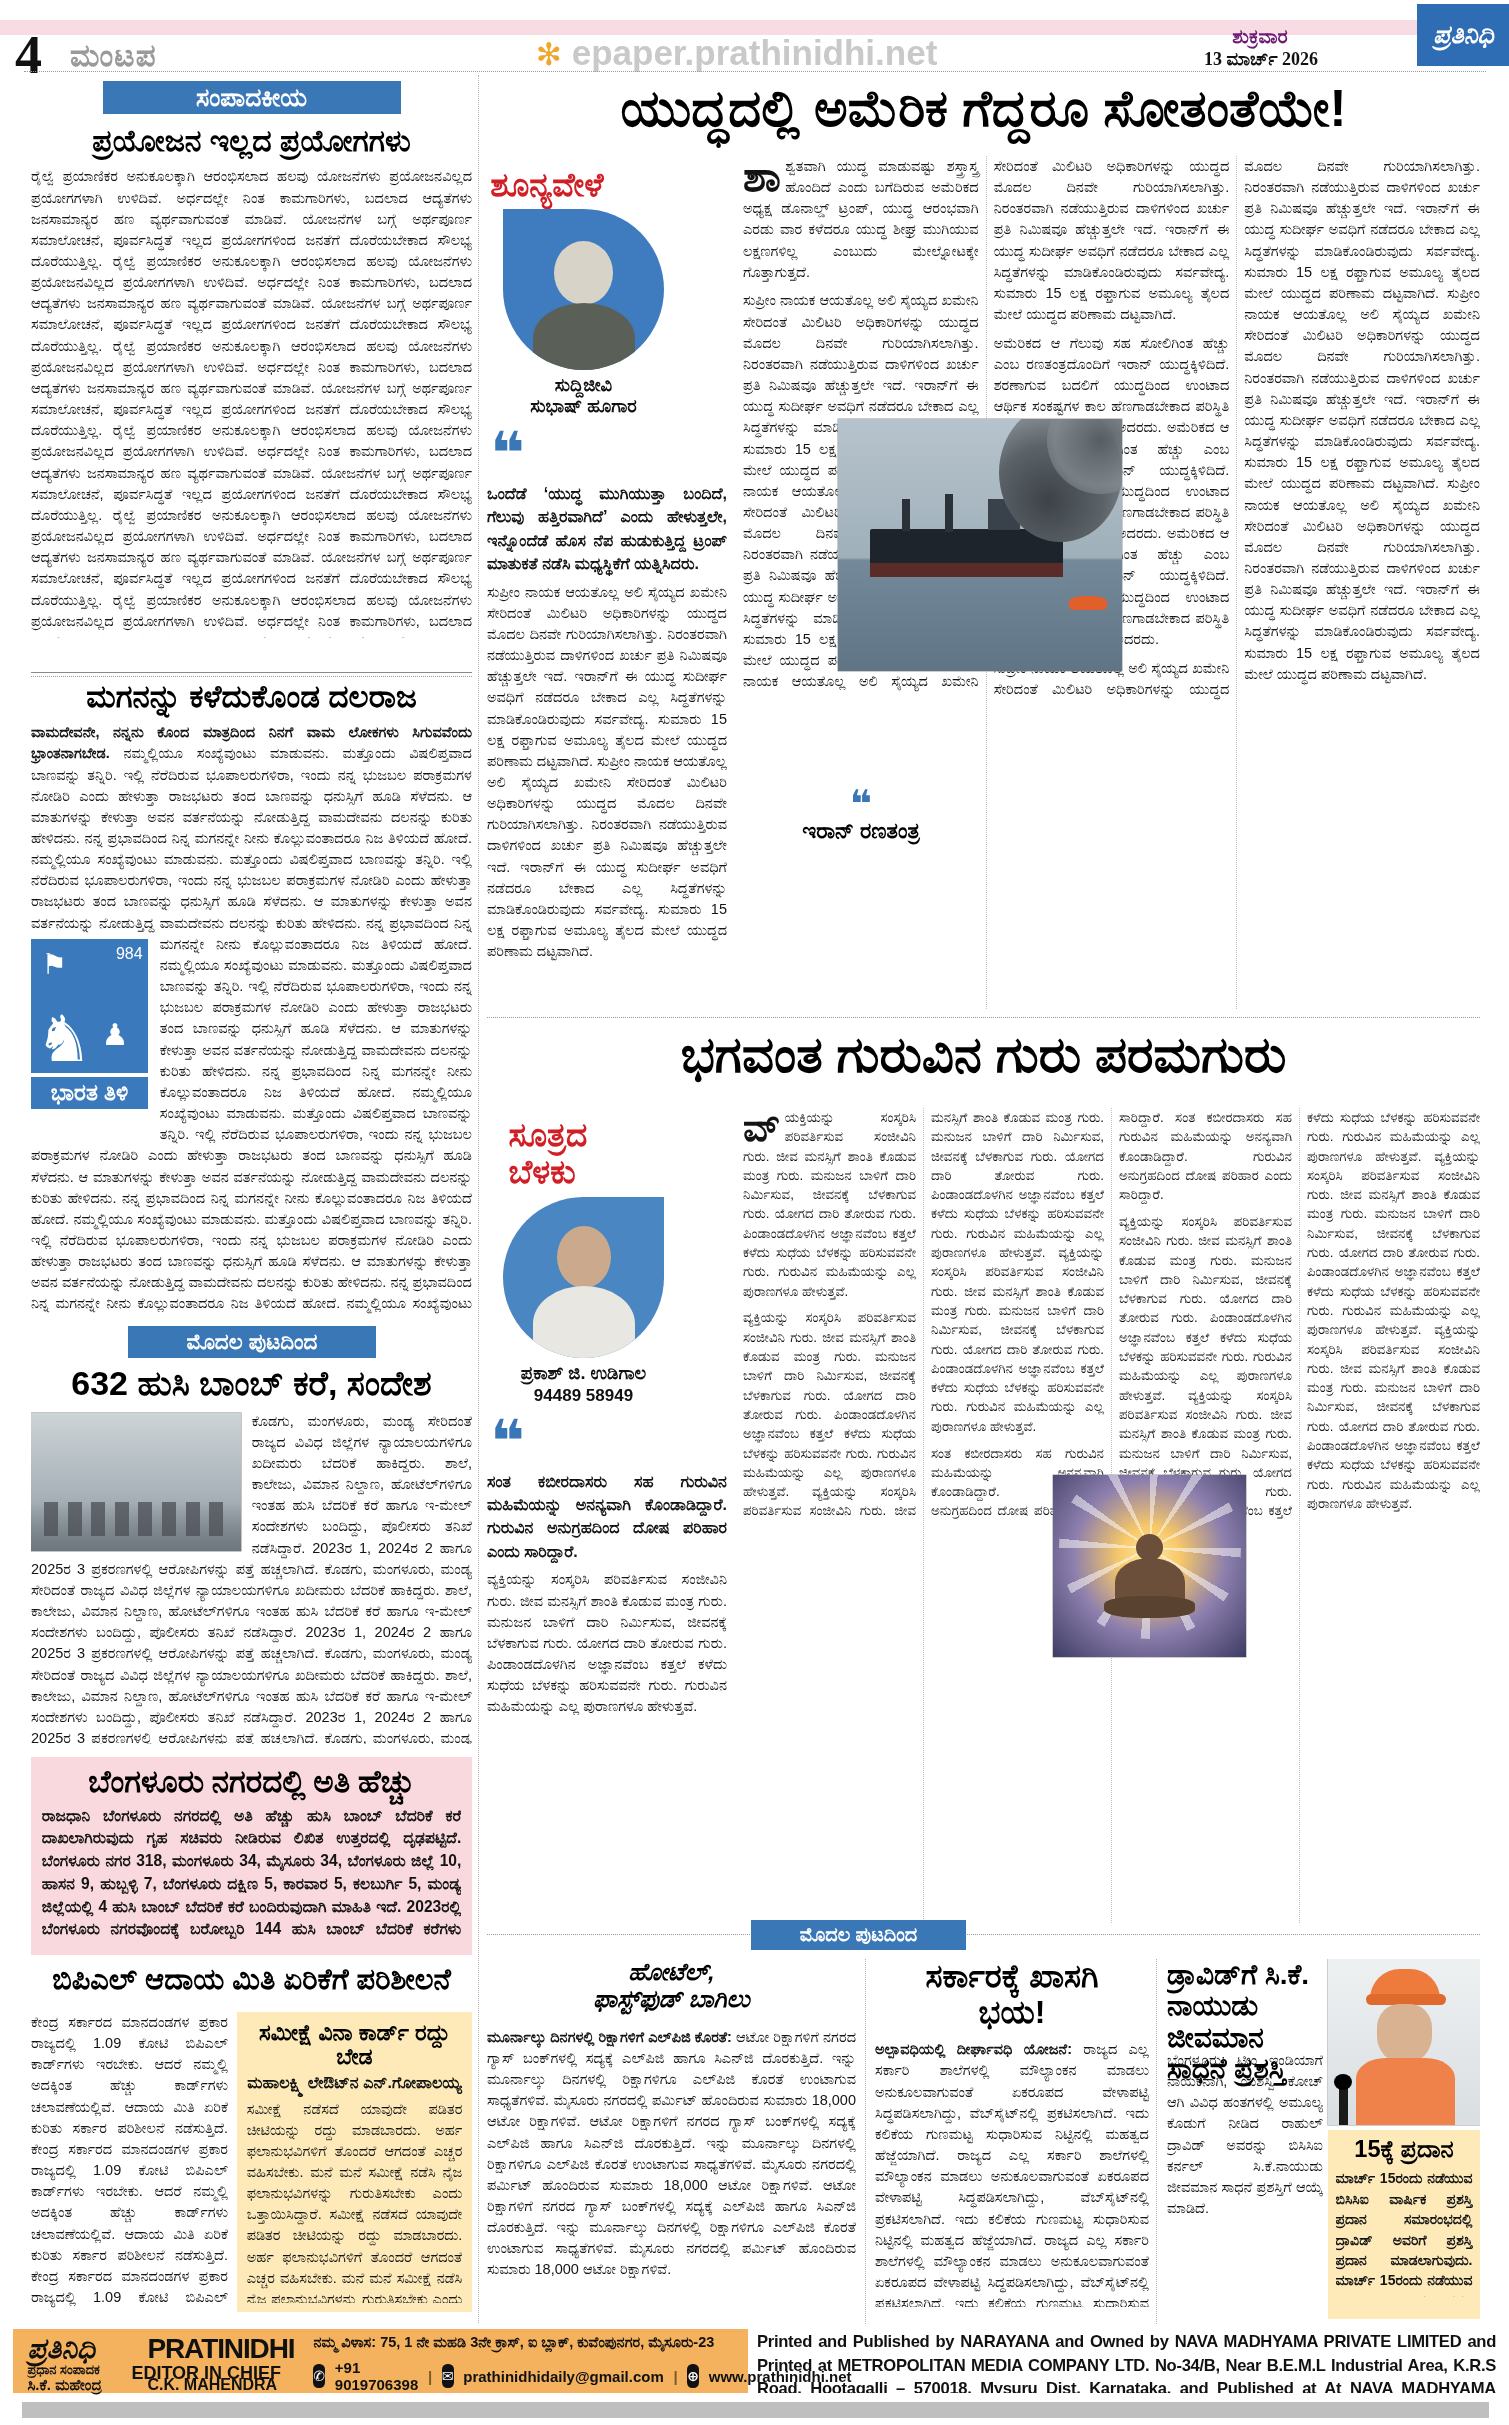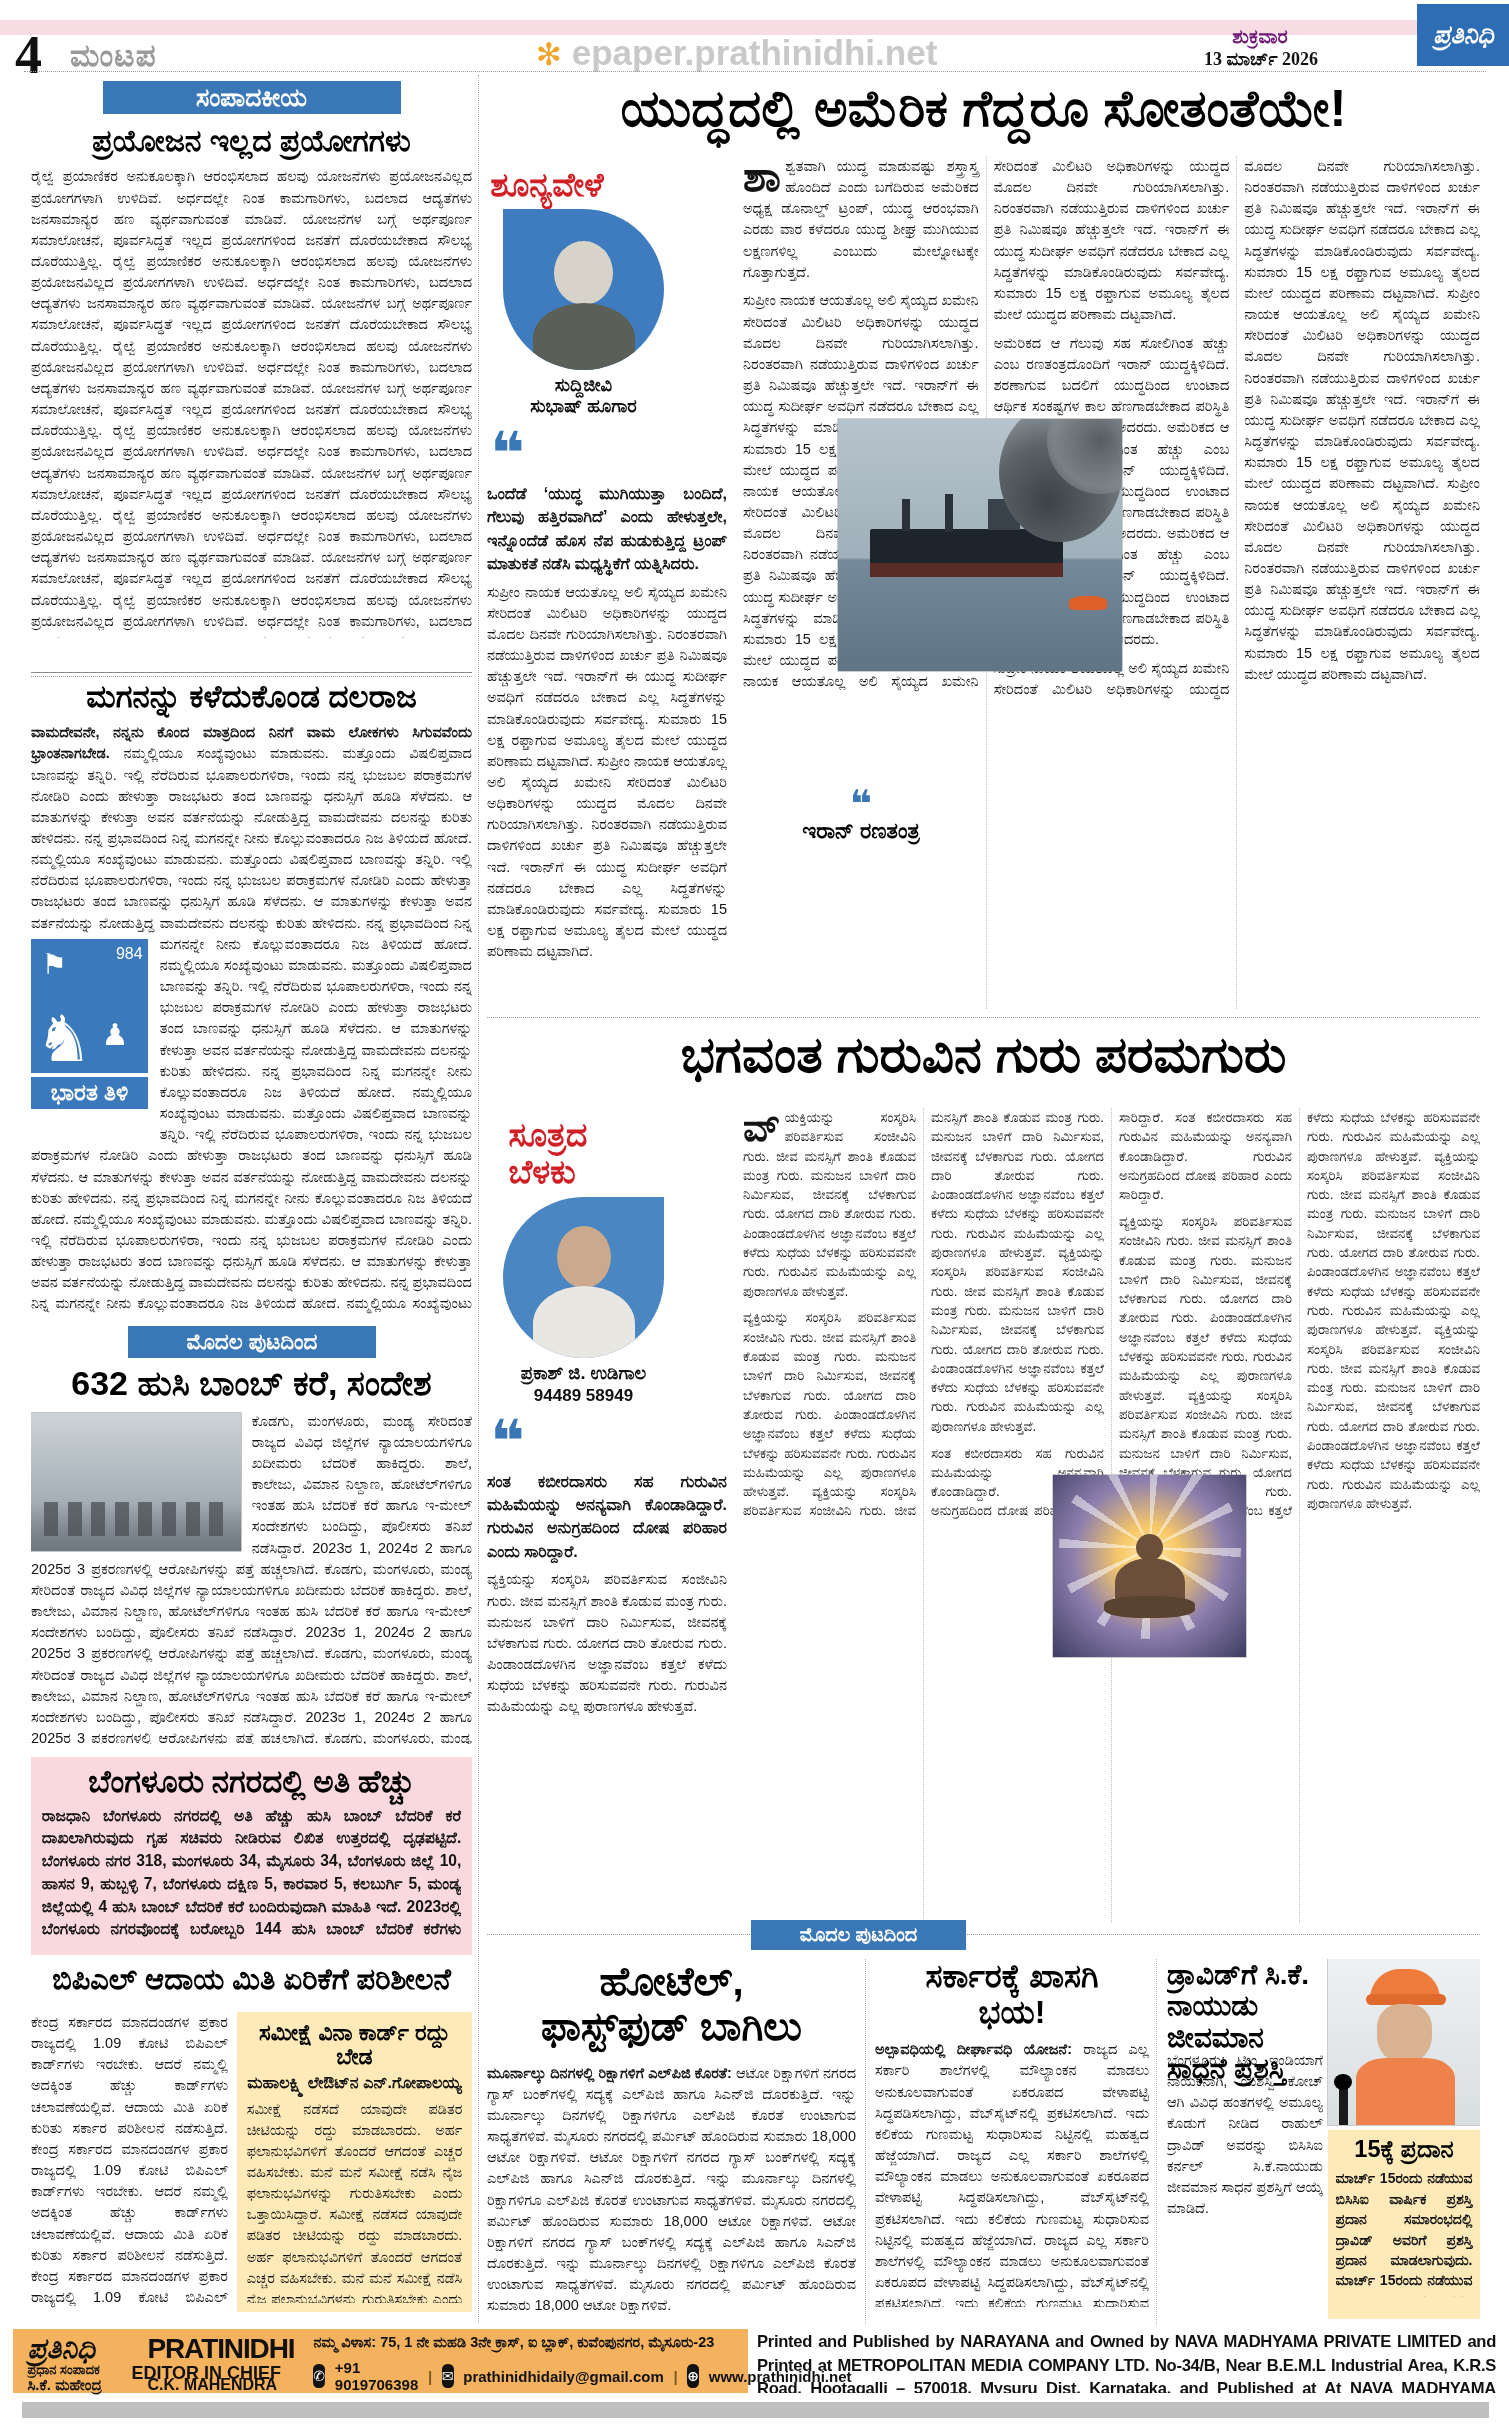--- a/index.html
+++ b/index.html
@@ -214,21 +214,21 @@
 
   <div class="abs dotline" style="left:487px;top:1934px;width:993px;"></div>
 
   <div class="abs ctr" style="left:751px;top:1920px;width:215px;height:30px;">
     <div class="badge" style="width:100%;height:100%;font-size:19.3px;">
         <span>ಮೊದಲ ಪುಟದಿಂದ</span>
       </div>
   </div>
 
   <div class="abs" style="left:487px;top:1959px;width:369px;height:365px;overflow:hidden;">
-    <div class="headline ctr" style="font-size:40px;">
+    <div class="headline ctr" style="font-size:24px;font-style:italic;">
       <div>ಹೋಟೆಲ್,</div>
       <div>ಫಾಸ್ಟ್‌ಫುಡ್ ಬಾಗಿಲು</div>
     </div>
     <div class="kn-body hide" style="margin-top:14px;height:268px;">
       <span class="lead-bold">ಮೂರ್ನಾಲ್ಕು ದಿನಗಳಲ್ಲಿ ರಿಕ್ಷಾಗಳಿಗೆ ಎಲ್‌ಪಿಜಿ ಕೊರತೆ:</span>
       <span>ಆಟೋ ರಿಕ್ಷಾಗಳಿಗೆ ನಗರದ ಗ್ಯಾಸ್ ಬಂಕ್‌ಗಳಲ್ಲಿ ಸದ್ಯಕ್ಕೆ ಎಲ್‌ಪಿಜಿ ಹಾಗೂ ಸಿಎನ್‌ಜಿ ದೊರಕುತ್ತಿದೆ. ಇನ್ನು ಮೂರ್ನಾಲ್ಕು ದಿನಗಳಲ್ಲಿ ರಿಕ್ಷಾಗಳಿಗೂ ಎಲ್‌ಪಿಜಿ ಕೊರತೆ ಉಂಟಾಗುವ ಸಾಧ್ಯತೆಗಳಿವೆ. ಮೈಸೂರು ನಗರದಲ್ಲಿ ಪರ್ಮಿಟ್ ಹೊಂದಿರುವ ಸುಮಾರು 18,000 ಆಟೋ ರಿಕ್ಷಾಗಳಿವೆ. ಆಟೋ ರಿಕ್ಷಾಗಳಿಗೆ ನಗರದ ಗ್ಯಾಸ್ ಬಂಕ್‌ಗಳಲ್ಲಿ ಸದ್ಯಕ್ಕೆ ಎಲ್‌ಪಿಜಿ ಹಾಗೂ ಸಿಎನ್‌ಜಿ ದೊರಕುತ್ತಿದೆ. ಇನ್ನು ಮೂರ್ನಾಲ್ಕು ದಿನಗಳಲ್ಲಿ ರಿಕ್ಷಾಗಳಿಗೂ ಎಲ್‌ಪಿಜಿ ಕೊರತೆ ಉಂಟಾಗುವ ಸಾಧ್ಯತೆಗಳಿವೆ. ಮೈಸೂರು ನಗರದಲ್ಲಿ ಪರ್ಮಿಟ್ ಹೊಂದಿರುವ ಸುಮಾರು 18,000 ಆಟೋ ರಿಕ್ಷಾಗಳಿವೆ. ಆಟೋ ರಿಕ್ಷಾಗಳಿಗೆ ನಗರದ ಗ್ಯಾಸ್ ಬಂಕ್‌ಗಳಲ್ಲಿ ಸದ್ಯಕ್ಕೆ ಎಲ್‌ಪಿಜಿ ಹಾಗೂ ಸಿಎನ್‌ಜಿ ದೊರಕುತ್ತಿದೆ. ಇನ್ನು ಮೂರ್ನಾಲ್ಕು ದಿನಗಳಲ್ಲಿ ರಿಕ್ಷಾಗಳಿಗೂ ಎಲ್‌ಪಿಜಿ ಕೊರತೆ ಉಂಟಾಗುವ ಸಾಧ್ಯತೆಗಳಿವೆ. ಮೈಸೂರು ನಗರದಲ್ಲಿ ಪರ್ಮಿಟ್ ಹೊಂದಿರುವ ಸುಮಾರು 18,000 ಆಟೋ ರಿಕ್ಷಾಗಳಿವೆ.</span>
     </div>
   </div>
   <div class="abs vrule" style="left:865px;top:1959px;height:365px;"></div>
 

